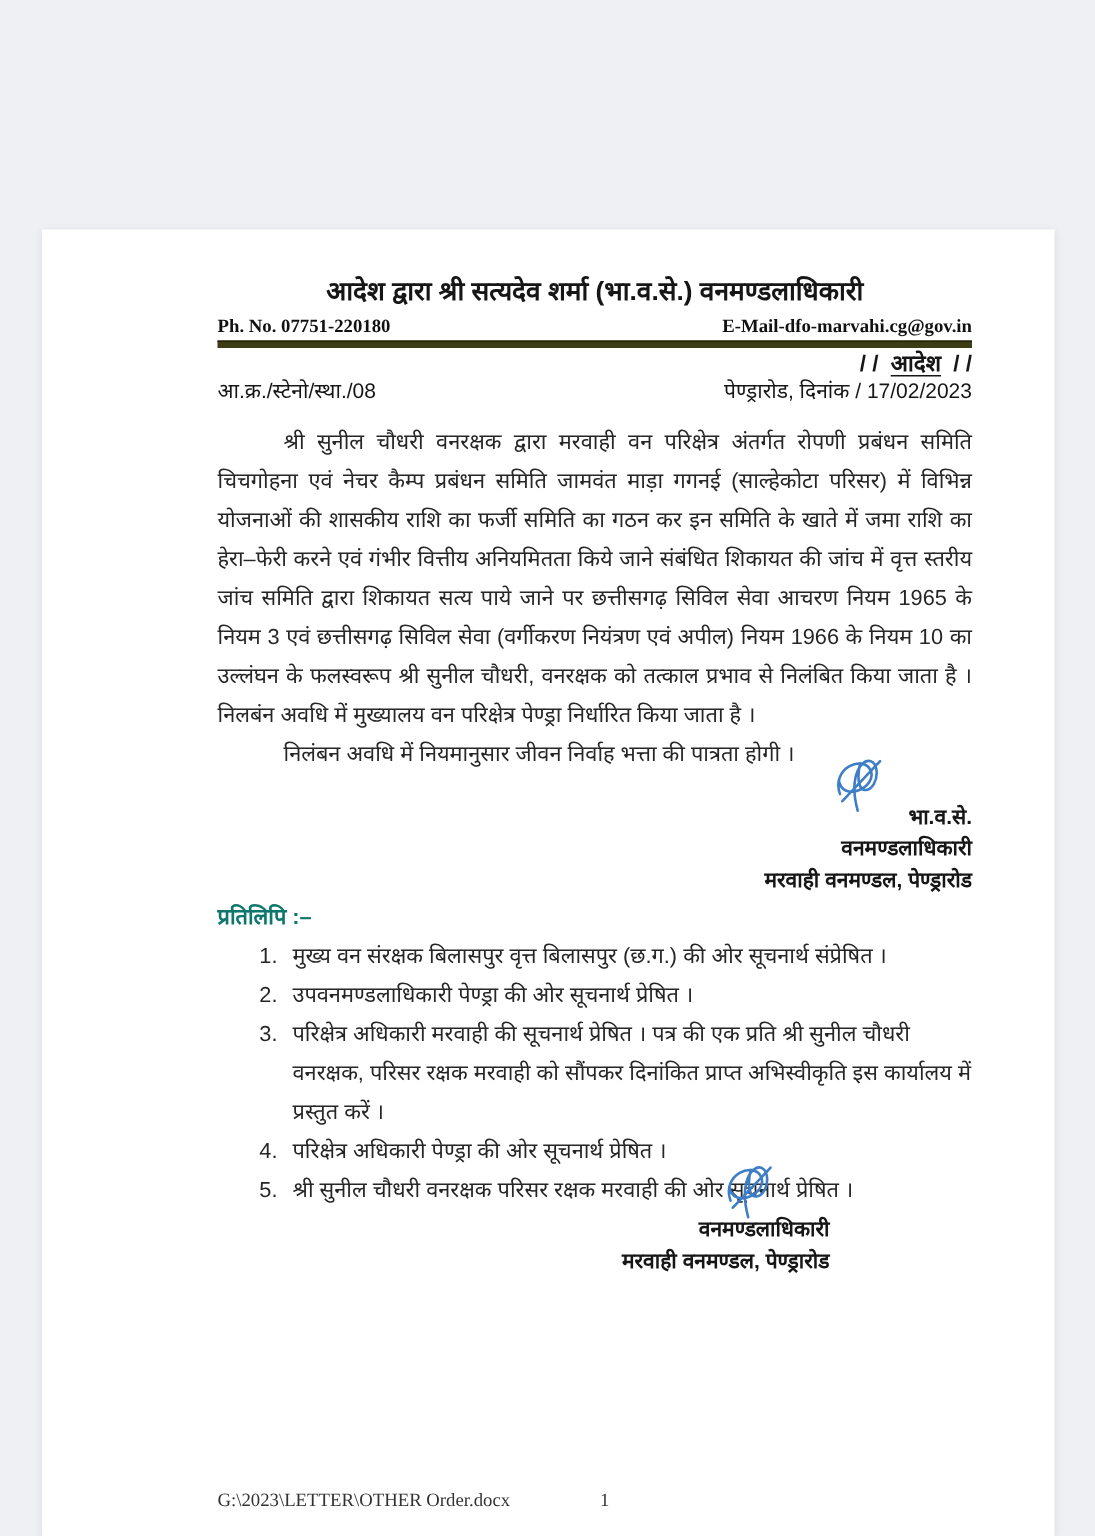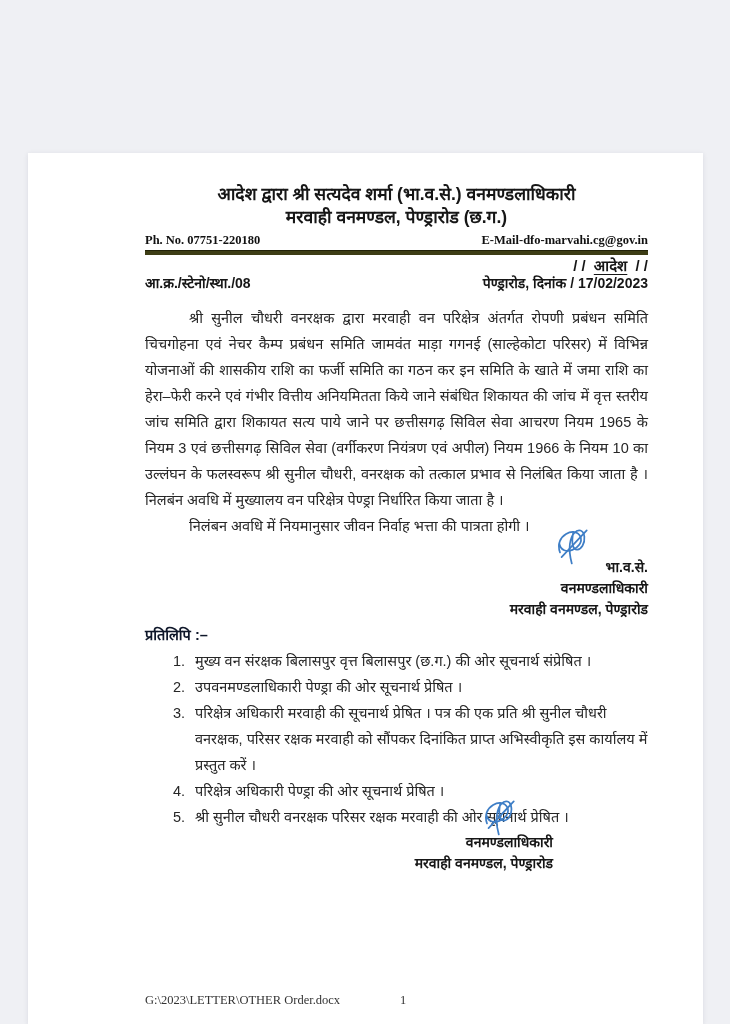--- a/index.html
+++ b/index.html
@@ -56,21 +56,21 @@
     color: #161616;
   }
   .order-heading .order-word {
     text-decoration: underline;
     text-underline-offset: 3px;
     margin: 0 4px;
   }
   .ref-row {
     display: flex;
     justify-content: space-between;
-    font-weight: bold;
+    font-weight: normal;
     font-size: 14px;
     line-height: 16px;
     color: #161616;
   }
   .para1 {
     margin-top: 14px;
     font-size: 14.5px;
     line-height: 26px;
     text-align: justify;
     text-indent: 44px;
@@ -107,21 +107,21 @@
     font-weight: bold;
     font-size: 14px;
     line-height: 17px;
     color: #161616;
   }
   .copy-heading {
     margin-top: 6px;
     font-weight: bold;
     font-size: 14.5px;
     line-height: 18px;
-    color: #0f172a;
+    color: #0f766e;
   }
   .copy-list {
     margin: 4px 0 0 0;
     padding: 0 0 0 44px;
     font-size: 14.5px;
     line-height: 26px;
     color: #262626;
   }
   .copy-list li { padding-left: 6px; }
   .sig2 {
@@ -149,21 +149,20 @@
     left: 255px; top: 0;
   }
 </style>
 </head>
 <body>
 
 <div class="page">
   <div class="content">
 
     <div class="title1">आदेश द्वारा श्री सत्यदेव शर्मा (भा.व.से.) वनमण्डलाधिकारी</div>
-    <div class="title2">मरवाही वनमण्डल, पेण्ड्रारोड (छ.ग.)</div>
 
     <div class="contact-row">
       <span>Ph. No.  07751-220180</span>
       <span>E-Mail-dfo-marvahi.cg@gov.in</span>
     </div>
 
     <div class="rule"></div>
 
     <div class="order-heading">
       <span>/ /</span>

